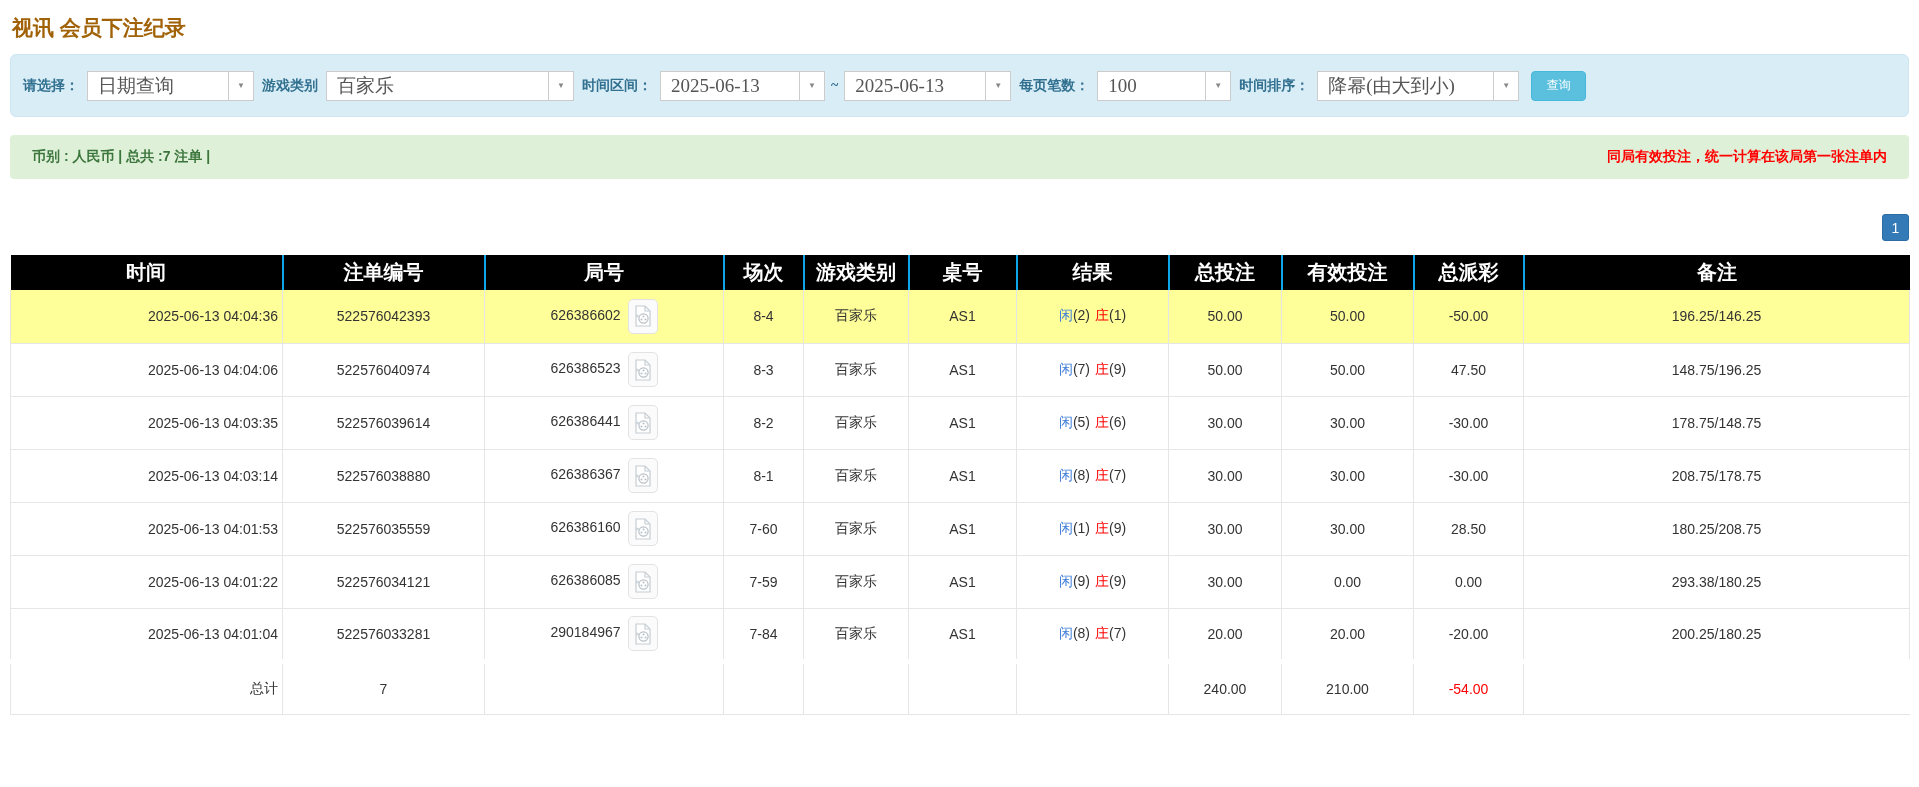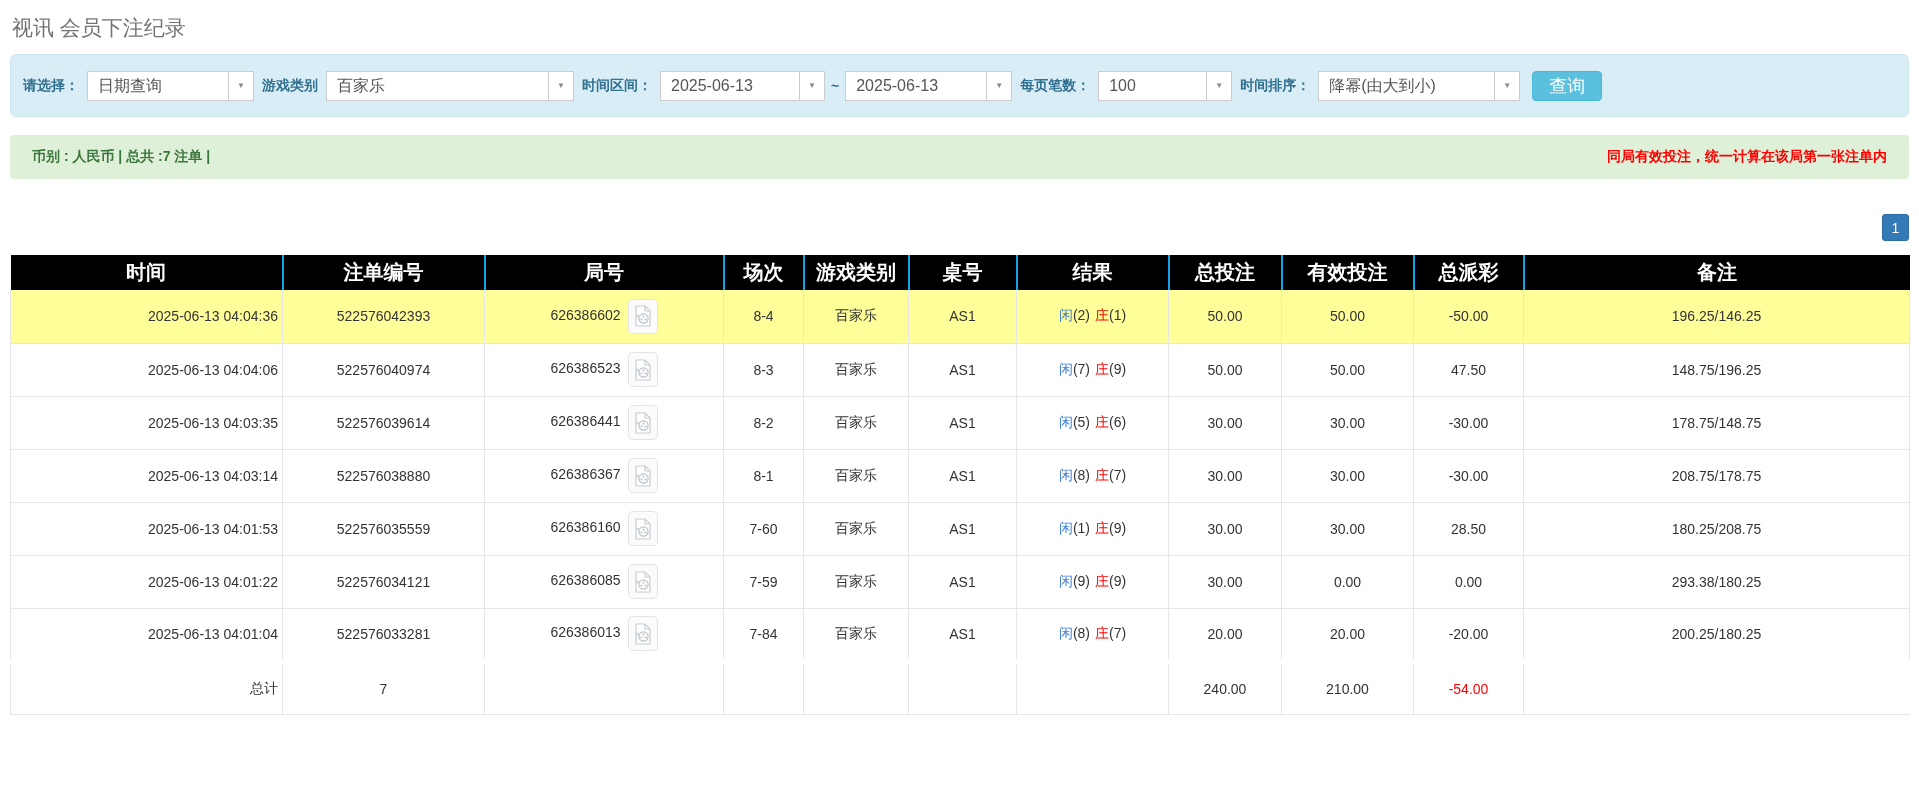--- a/index.html
+++ b/index.html
@@ -4,46 +4,46 @@
 <style>
   * { box-sizing: border-box; }
   html,body { margin:0; padding:0; }
   body {
     width:1919px; height:787px; overflow:hidden; background:#fff;
     font-family:"Liberation Sans","DejaVu Sans",sans-serif; color:#333;
   }
   .content { margin:0 10px; width:1899px; }
 
   
-  .page-title { font-size:21px; font-weight:400; color:#737373; margin:14px 0 12px 2px; }
+  .page-title { font-size:21px; font-weight:700; color:#a16207; margin:14px 0 12px 2px; }
 
   
   .filter-bar {
     background:#d9edf7; border:1px solid #cde6f2; border-radius:6px;
-    padding:15px 12px; display:flex; align-items:center; height:63px;
+    padding:15px 12px; display:flex; align-items:center; height:63px;font-family:Liberation Serif, serif;
   }
   .f-label { font-size:14px; font-weight:bold; color:#31708f; margin:0 8px 0 8px; white-space:nowrap; }
   .combo { display:inline-flex; height:30px; }
   .combo .val {
     flex:1; background:#fff; border:1px solid #ccc; border-right:none;
-    font-size:16px; color:#555; padding:5px 10px; line-height:18px;
+    font-size:19px; color:#555; padding:5px 10px; line-height:18px;
     white-space:nowrap; overflow:hidden;
   }
   .combo .arrow {
     width:26px; background:#fff; border:1px solid #ccc;
     display:flex; align-items:center; justify-content:center;
     font-size:8px; color:#888; cursor:pointer;
   }
   .w-select { width:167px; } .w-game { width:248px; }
   .w-datefrom { width:165px; } .w-dateto { width:167px; }
   .w-pagesize { width:134px; } .w-sort { width:202px; }
   .tilde { color:#31708f; font-size:14px; margin:0 6px; font-weight:bold; }
   .search-btn {
-    margin-left:12px; height:30px; width:70px; background:#5bc0de; color:#fff;
-    border:1px solid #46b8da; border-radius:4px; font-size:18px; cursor:pointer;
+    margin-left:12px; height:30px; width:55px; background:#5bc0de; color:#fff;
+    border:1px solid #46b8da; border-radius:4px; font-size:12px; cursor:pointer;
     font-family:inherit;
   }
 
   
   .summary-bar {
     margin-top:18px; background:#dff0d8; border-radius:4px;
     padding:13px 22px; display:flex; justify-content:space-between; align-items:center;
     font-size:14px;
     font-weight:bold;
   }
@@ -337,21 +337,21 @@
     </td>
     <td class="c-blue">30.00</td>
     <td>0.00</td>
     <td>0.00</td>
     <td>293.38/180.25</td>
   </tr>
         <tr>
     <td>2025-06-13 04:01:04</td>
     <td>522576033281</td>
     <td>
-      <span>626386013</span><span class="video-btn">
+      <span>290184967</span><span class="video-btn">
               <svg width="18" height="22" viewBox="0 0 18 22">
                 <path d="M2 1 h9 l5 5 v15 h-14 z" fill="#ffffff" stroke="#c6cdd3" stroke-width="1.2"></path>
                 <path d="M11 1 v5 h5" fill="none" stroke="#c6cdd3" stroke-width="1.2"></path>
                 <circle cx="9.5" cy="13.5" r="4.6" fill="none" stroke="#b7c0c7" stroke-width="1.2"></circle>
                 <circle cx="9.5" cy="11.5" r="1" fill="#b7c0c7"></circle>
                 <circle cx="7.5" cy="14.5" r="1" fill="#b7c0c7"></circle>
                 <circle cx="11.5" cy="14.5" r="1" fill="#b7c0c7"></circle>
                 <path d="M2 9 l4 2 -4 2 z" fill="#cfd6db"></path>
               </svg>
             </span>

